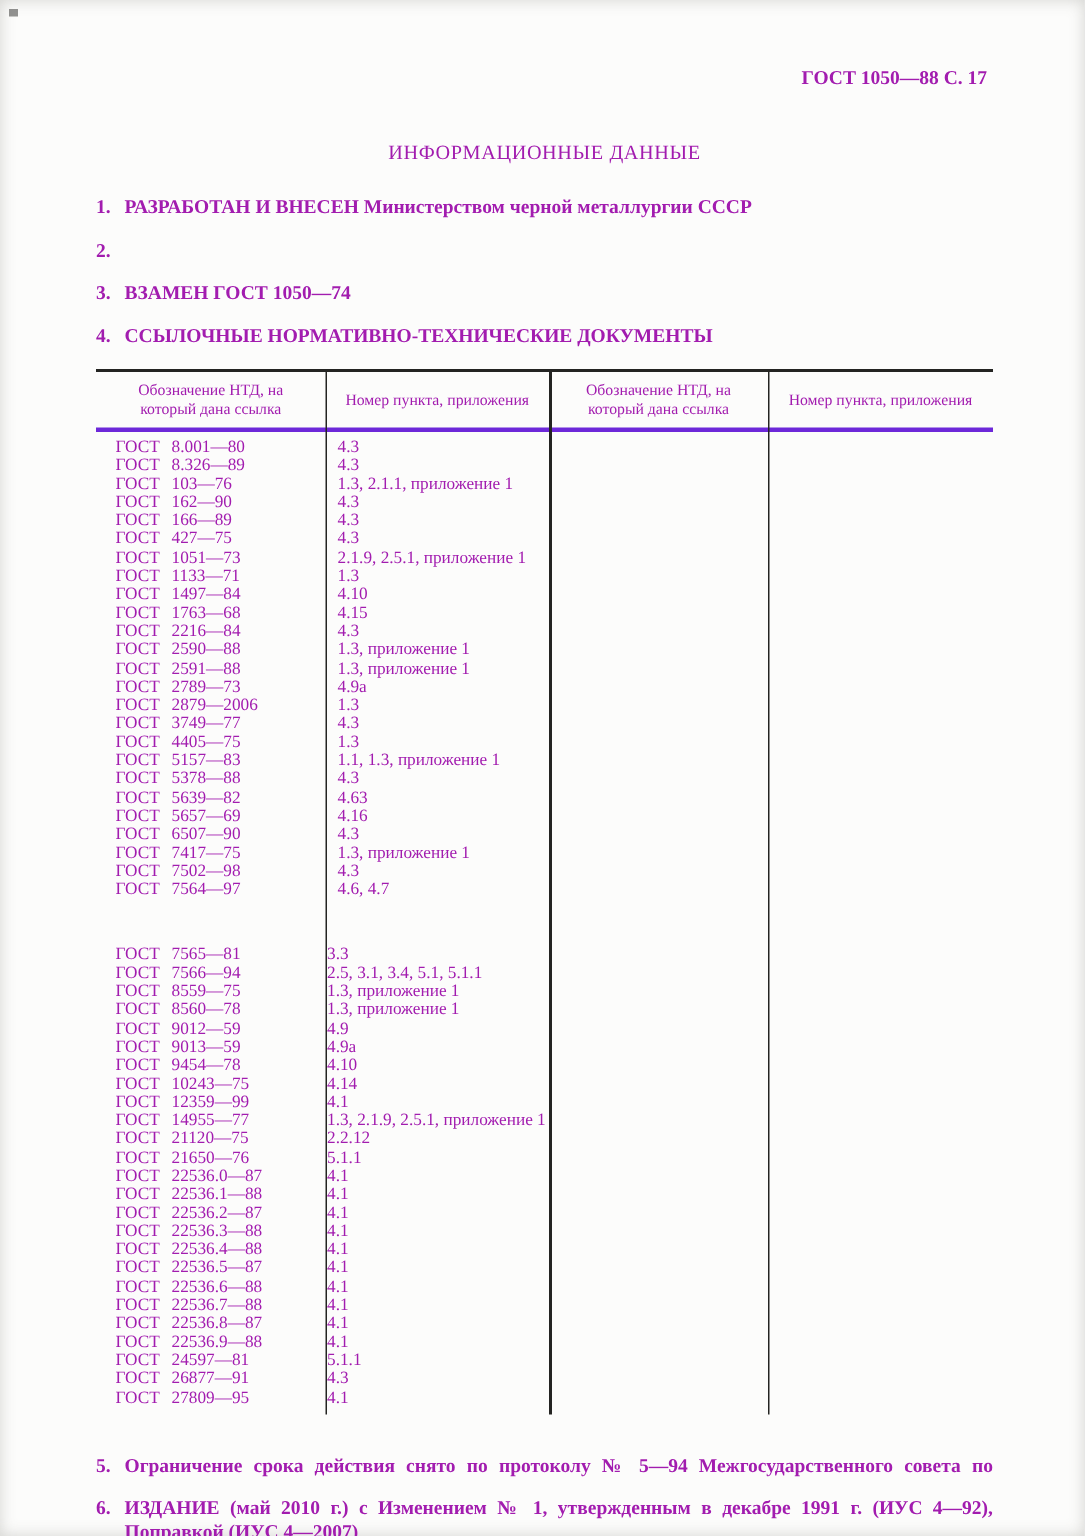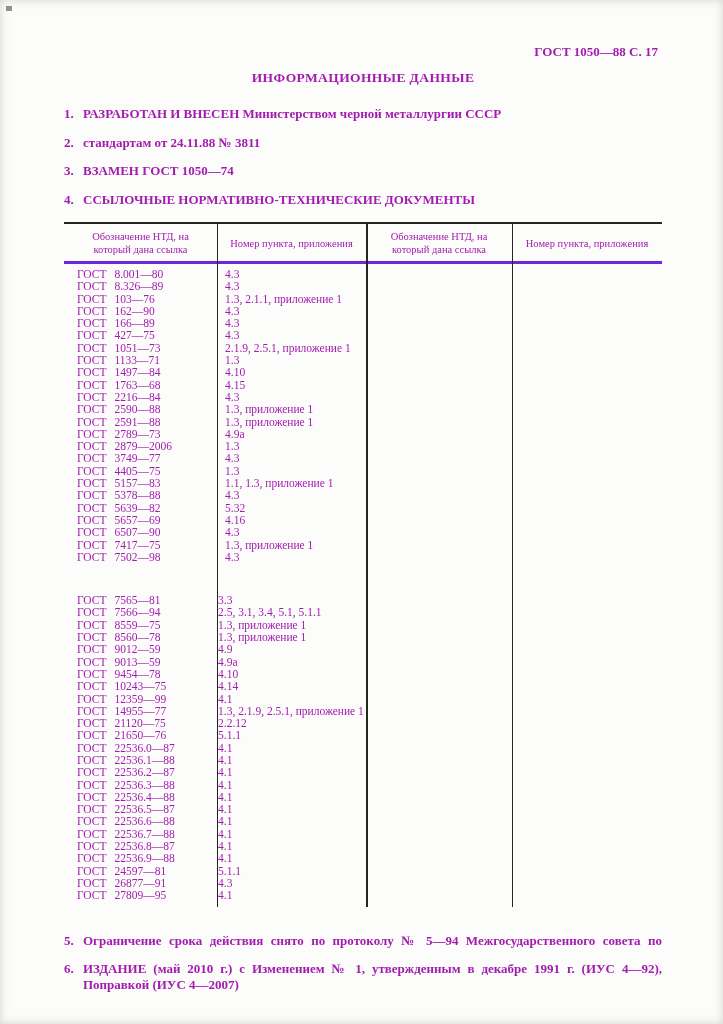--- a/index.html
+++ b/index.html
@@ -9,21 +9,21 @@
     background:#fcfcfb; color:#a21caf;
     font-family:"Liberation Serif", serif;
     box-shadow: inset 0 0 10px rgba(90,90,85,.25);
     overflow:hidden;
   }
   .speck { position:absolute; left:6px; top:6px; width:6px; height:5px; background:#3a3a38; opacity:.55; }
   .content { position:absolute; left:64px; top:44px; width:598px; }
 
   .page-ref { text-align:right; font-weight:bold; font-size:13px; padding-right:4px; }
 
-  .doc-title { margin-top:10px; text-align:center; font-weight:bold; font-size:13.5px; letter-spacing:.4px; }
+  .doc-title { margin-top:34px; text-align:center; font-weight:normal; font-size:13.5px; letter-spacing:.4px; }
 
   .items-top { margin-top:20px; }
   .item { display:flex; margin-bottom:13px; font-weight:bold; font-size:13px; line-height:15.5px; }
   .item-num { width:19px; flex:none; }
   .item-body { flex:1; min-width:0; }
   .line-just { text-align:justify; text-align-last:justify; }
 
   .ref-table { position:relative; margin-top:15px; border-top:2px solid #242422; }
   .thead { display:flex; border-bottom:3px solid #6d28d9;justify-content:center; }
   .th {
@@ -61,21 +61,20 @@
     <div class="items-top">
       <div class="item">
         <span class="item-num">1.</span>
         <div class="item-body">
             <div>РАЗРАБОТАН И ВНЕСЕН Министерством черной металлургии СССР</div>
           </div>
       </div>
       <div class="item">
         <span class="item-num">2.</span>
         <div class="item-body">
-          <div>стандартам от 24.11.88 № 3811</div>
         </div>
       </div>
       <div class="item">
         <span class="item-num">3.</span>
         <div class="item-body">
             <div>ВЗАМЕН ГОСТ 1050—74</div>
           </div>
       </div>
       <div class="item">
         <span class="item-num">4.</span>
@@ -165,37 +164,41 @@
             <div class="trow">
               <div class="td doc">ГОСТ 5157—83</div>
               <div class="td ref">1.1, 1.3, приложение 1</div>
             </div>
             <div class="trow">
               <div class="td doc">ГОСТ 5378—88</div>
               <div class="td ref">4.3</div>
             </div>
             <div class="trow">
               <div class="td doc">ГОСТ 5639—82</div>
-              <div class="td ref">5.32</div>
+              <div class="td ref">4.63</div>
             </div>
             <div class="trow">
               <div class="td doc">ГОСТ 5657—69</div>
               <div class="td ref">4.16</div>
             </div>
             <div class="trow">
               <div class="td doc">ГОСТ 6507—90</div>
               <div class="td ref">4.3</div>
             </div>
             <div class="trow">
               <div class="td doc">ГОСТ 7417—75</div>
               <div class="td ref">1.3, приложение 1</div>
             </div>
             <div class="trow">
               <div class="td doc">ГОСТ 7502—98</div>
               <div class="td ref">4.3</div>
+            </div>
+            <div class="trow">
+              <div class="td doc">ГОСТ 7564—97</div>
+              <div class="td ref">4.6, 4.7</div>
             </div>
           </div>
         <div class="half-right" id="rows-right">
             <div class="trow">
               <div class="td doc">ГОСТ 7565—81</div>
               <div class="td ref">3.3</div>
             </div>
             <div class="trow">
               <div class="td doc">ГОСТ 7566—94</div>
               <div class="td ref">2.5, 3.1, 3.4, 5.1, 5.1.1</div>

